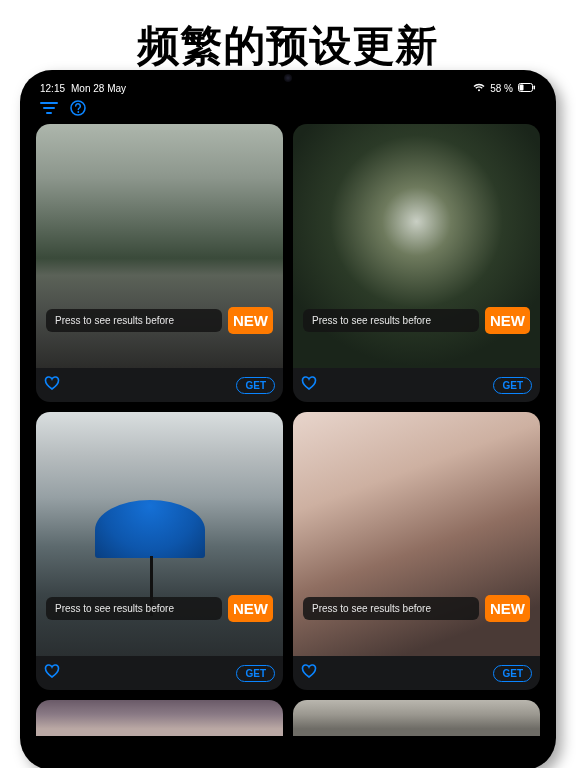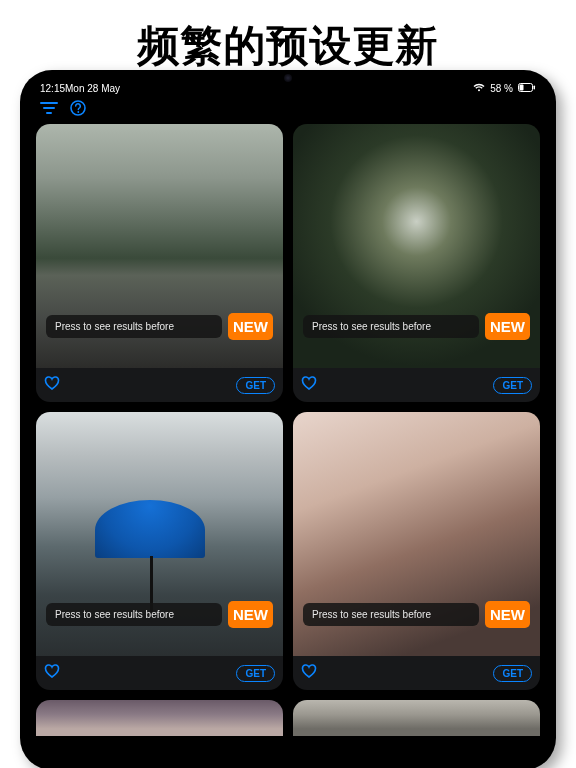--- a/index.html
+++ b/index.html
@@ -50,21 +50,21 @@
   }
   .status-bar {
     display: flex;
     justify-content: space-between;
     align-items: center;
     color: #fff;
     font-size: 10px;
     padding: 6px 14px 2px 14px;
     height: 20px;
   }
-  .status-left { display:flex; align-items:center; }
+  .status-left { display:flex; gap:6px; align-items:center; }
   .status-right { display:flex; gap:5px; align-items:center; }
   .wifi-icon, .battery-icon { display:inline-block; }
   .app-header {
     display:flex;
     justify-content: space-between;
     align-items:center;
     padding: 4px 14px 8px 14px;
   }
   .app-title {
     color:#fff;
@@ -112,21 +112,21 @@
     content:"";
     position:absolute;
     left:50%; top:56px;
     width:3px; height:60px;
     background:#111;
   }
 
   .press-bar {
     position:absolute;
     left:10px; right:10px;
-    bottom:28px;
+    bottom:34px;
     display:flex;
     gap:6px;
     align-items:center;
   }
   .press-text {
     flex:1;
     background: rgba(20,20,20,0.85);
     color:#e7e7e7;
     font-size:10px;
     padding:6px 9px;

